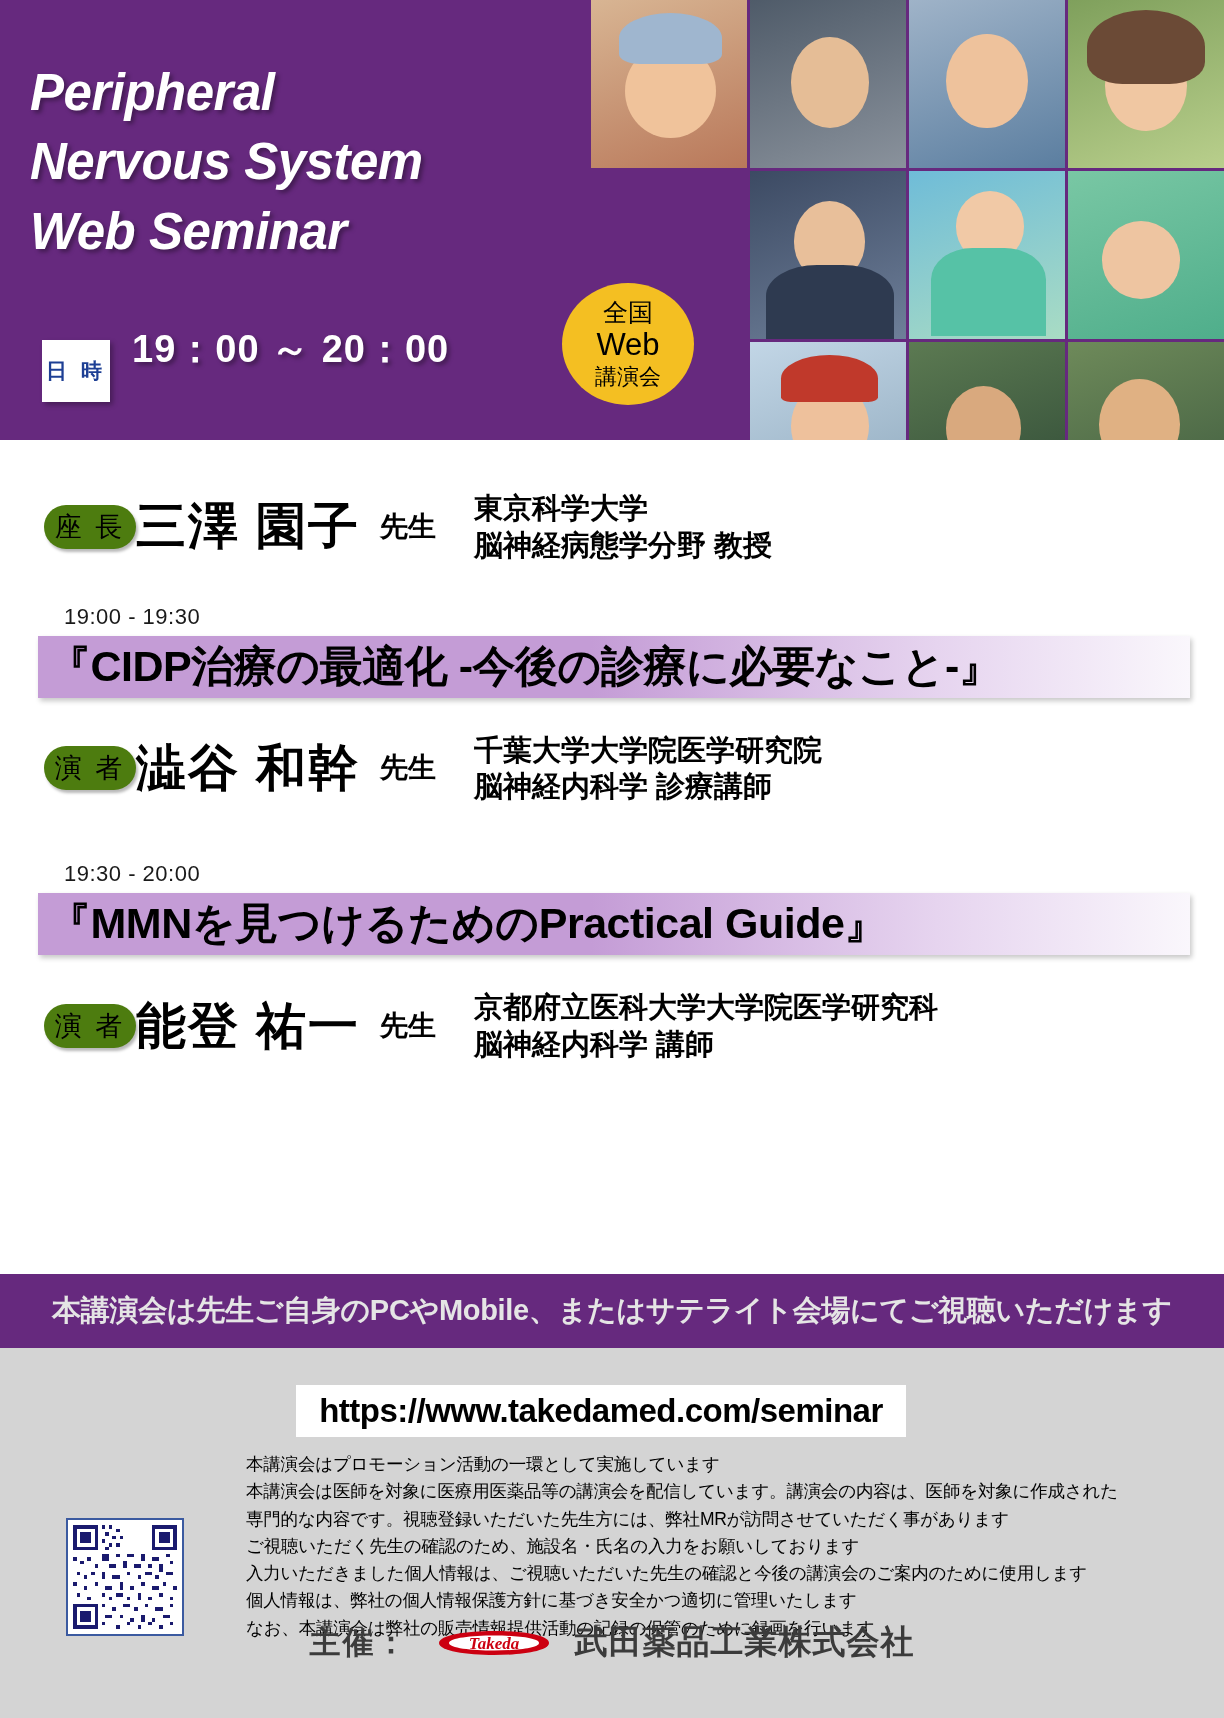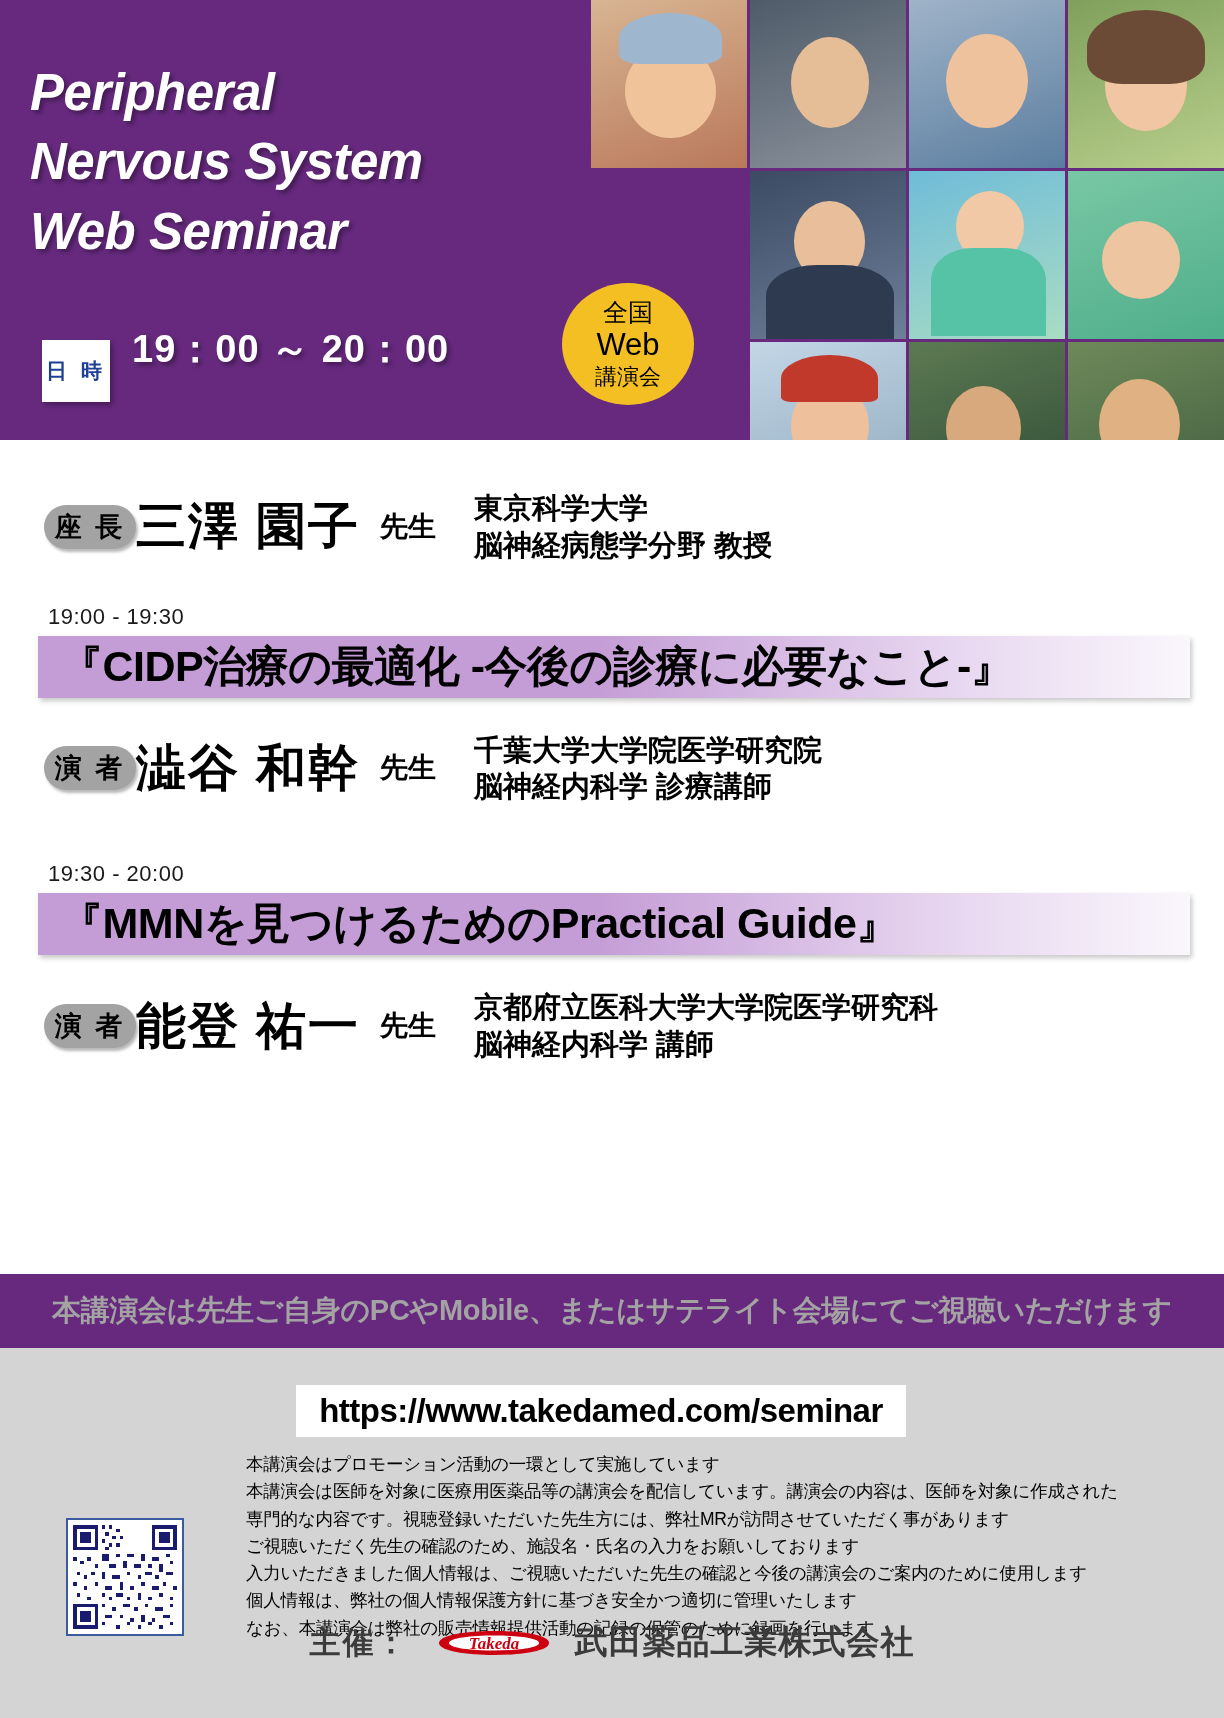--- a/index.html
+++ b/index.html
@@ -123,24 +123,24 @@
 
   .person-row {
     display: flex;
     align-items: center;
     padding-left: 44px;
   }
   .role-pill {
     width: 92px;
     height: 44px;
     border-radius: 22px;
-    background: #a3a3a3;
+    background: #4d7c0f;
     color: #000000;
     font-size: 27px;
-    font-weight: bold;
+    font-weight: normal;
     display: flex;
     align-items: center;
     justify-content: center;
     letter-spacing: 3px;
     flex: none;
     box-shadow: 2px 3px 3px rgba(0,0,0,0.28);
   }
   .person-name {
     font-size: 50px;
     font-weight: bold;
@@ -163,56 +163,56 @@
     line-height: 1.27;
     white-space: pre-line;
   }
 
   .chair-row { margin-top: 50px; }
 
   .session { margin-top: 40px; }
   .session-time {
     font-size: 22px;
     color: #1a1a1a;
-    padding-left: 48px;
+    padding-left: 64px;
     margin-bottom: 6px;
     letter-spacing: 0.5px;
   }
   .session-title-bar {
     margin: 0 34px 0 38px;
     height: 62px;
     display: flex;
     align-items: center;
     background: linear-gradient(to right, #c49cd6 0%, #c49cd6 48%, #e6d4ef 78%, #faf7fc 100%);
     box-shadow: 2px 3px 5px rgba(0,0,0,0.22);
   }
   .session-title {
     font-size: 43px;
     font-weight: bold;
     color: #000000;
     white-space: nowrap;
-    padding-left: 22px;
+    padding-left: 10px;
     letter-spacing: -0.5px;
   }
   .speaker-row { margin-top: 34px; }
 
   
   .notice-strip {
     position: absolute;
     left: 0;
     top: 1274px;
     width: 1224px;
     height: 74px;
     background: #66297e;
     display: flex;
     align-items: center;
     justify-content: center;
   }
   .notice-text {
-    color: #a3a3a3;
+    color: #e5e5e5;
     font-size: 29px;
     font-weight: bold;
     letter-spacing: -0.3px;
     white-space: nowrap;
   }
 
   
   .footer {
     position: absolute;
     left: 0;

